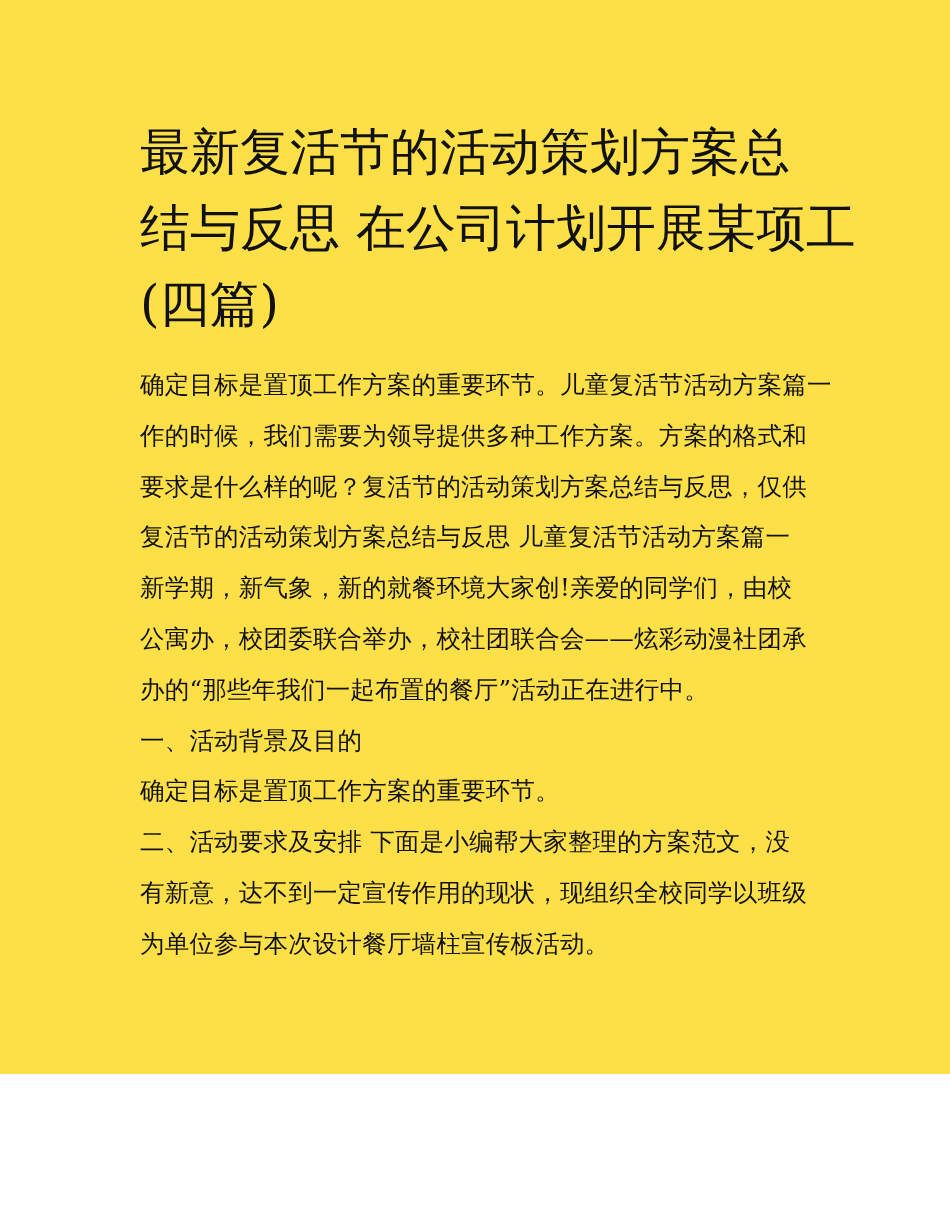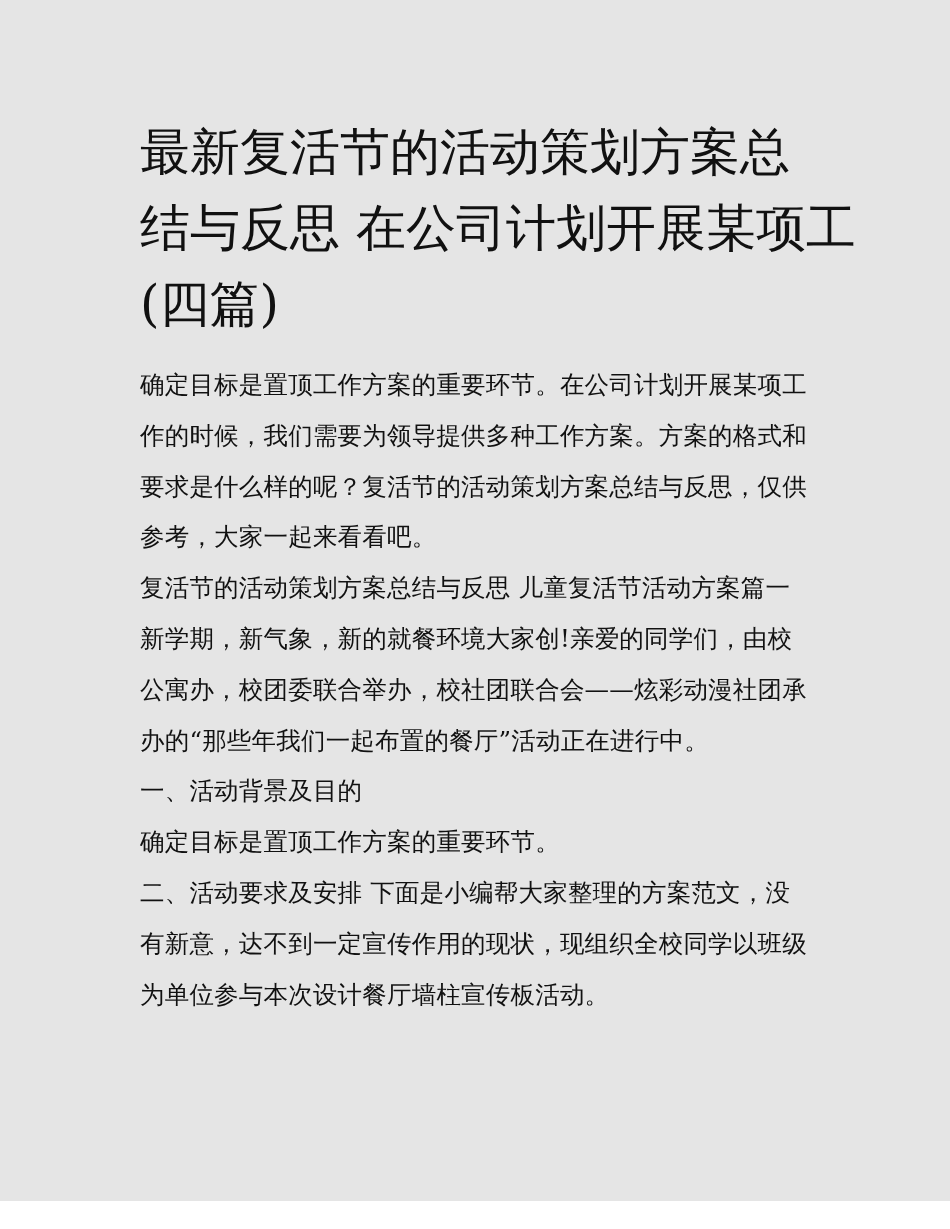--- a/index.html
+++ b/index.html
@@ -13,22 +13,22 @@
       position: relative;
       overflow: hidden;
       font-family: "DejaVu Serif", "Liberation Serif", serif;
       color: #111111;
     }
     .page {
       position: absolute;
       left: 0;
       top: 0;
       width: 950px;
-      height: 1201px;
-      background: #e5e5e5;
+      height: 1074px;
+      background: #fde047;
     }
     .title {
       position: absolute;
       left: 140px;
       top: 114px;
       width: 700px;
       margin: 0;
       font-weight: normal;
       font-size: 50px;
       line-height: 76px;
@@ -58,24 +58,23 @@
 <body>
 
 <div class="page">
   <h1 class="title">
     <span class="tline">最新复活节的活动策划方案总</span>
     <span class="tline">结与反思 在公司计划开展某项工</span>
     <span class="tline">(四篇)</span>
   </h1>
 
   <div class="body">
-    <span class="line">确定目标是置顶工作方案的重要环节。在公司计划开展某项工</span>
+    <span class="line">确定目标是置顶工作方案的重要环节。儿童复活节活动方案篇一</span>
     <span class="line">作的时候，我们需要为领导提供多种工作方案。方案的格式和</span>
     <span class="line">要求是什么样的呢？复活节的活动策划方案总结与反思，仅供</span>
-    <span class="line">参考，大家一起来看看吧。</span>
     <span class="line">复活节的活动策划方案总结与反思 儿童复活节活动方案篇一</span>
     <span class="line">新学期，新气象，新的就餐环境大家创!亲爱的同学们，由校</span>
     <span class="line">公寓办，校团委联合举办，校社团联合会——炫彩动漫社团承</span>
     <span class="line">办的“那些年我们一起布置的餐厅”活动正在进行中。</span>
     <span class="line">一、活动背景及目的</span>
     <span class="line">确定目标是置顶工作方案的重要环节。</span>
     <span class="line">二、活动要求及安排 下面是小编帮大家整理的方案范文，没</span>
     <span class="line">有新意，达不到一定宣传作用的现状，现组织全校同学以班级</span>
     <span class="line">为单位参与本次设计餐厅墙柱宣传板活动。</span>
   </div>

